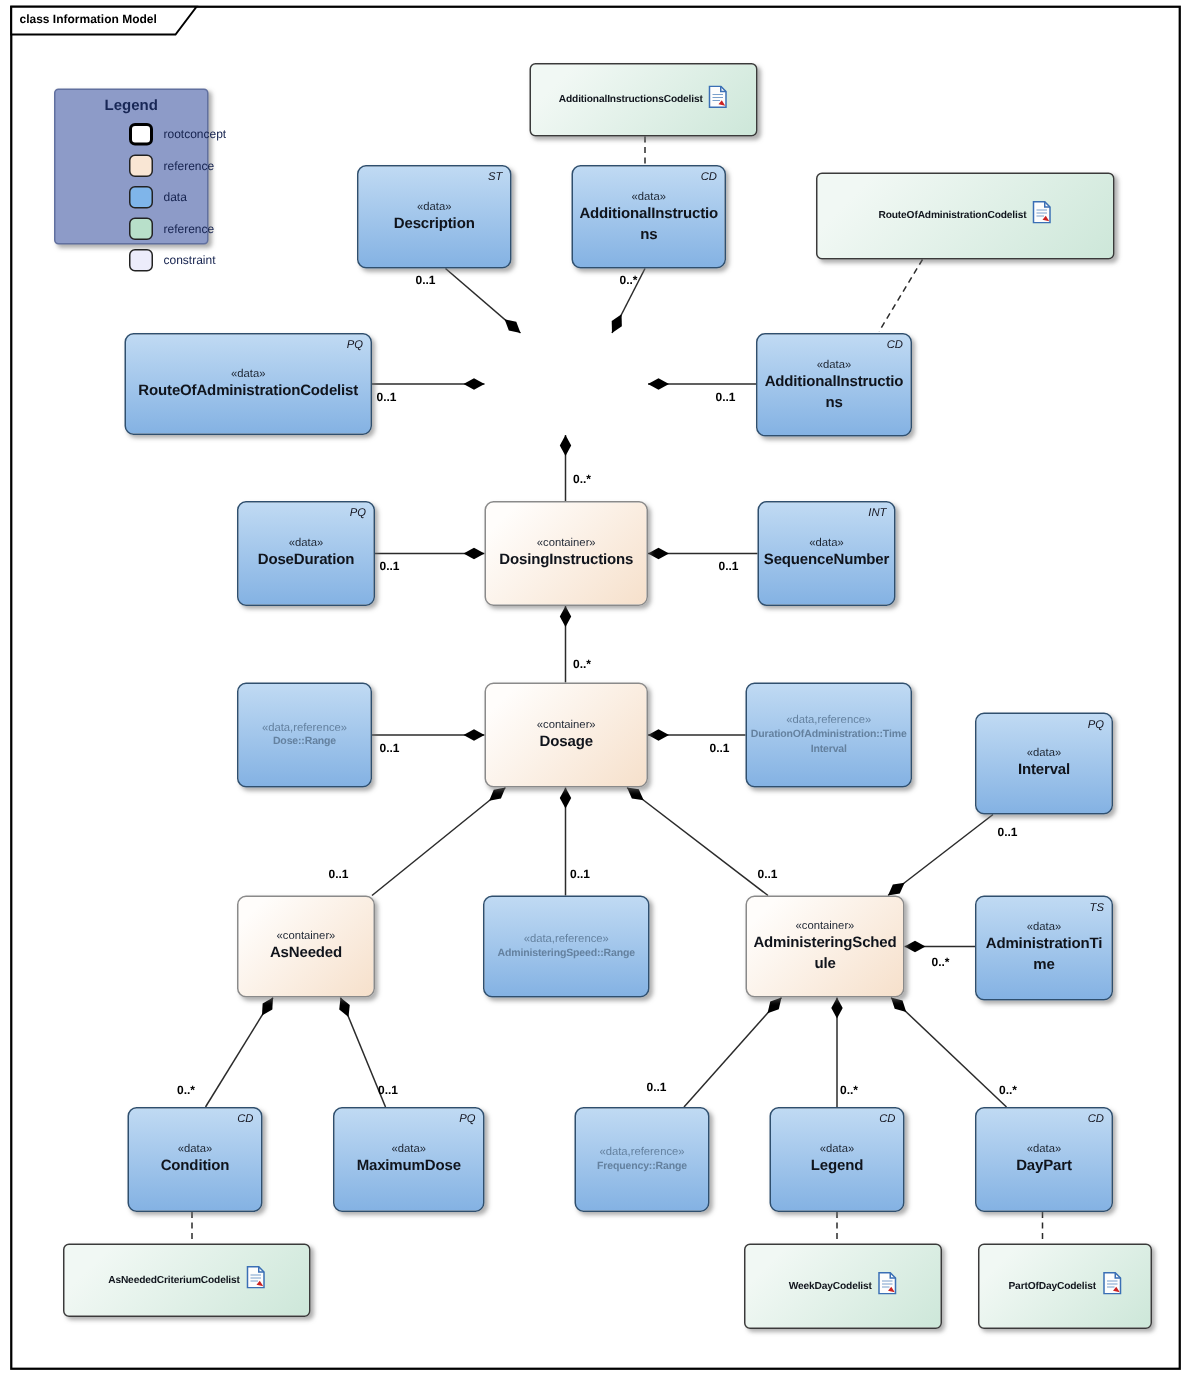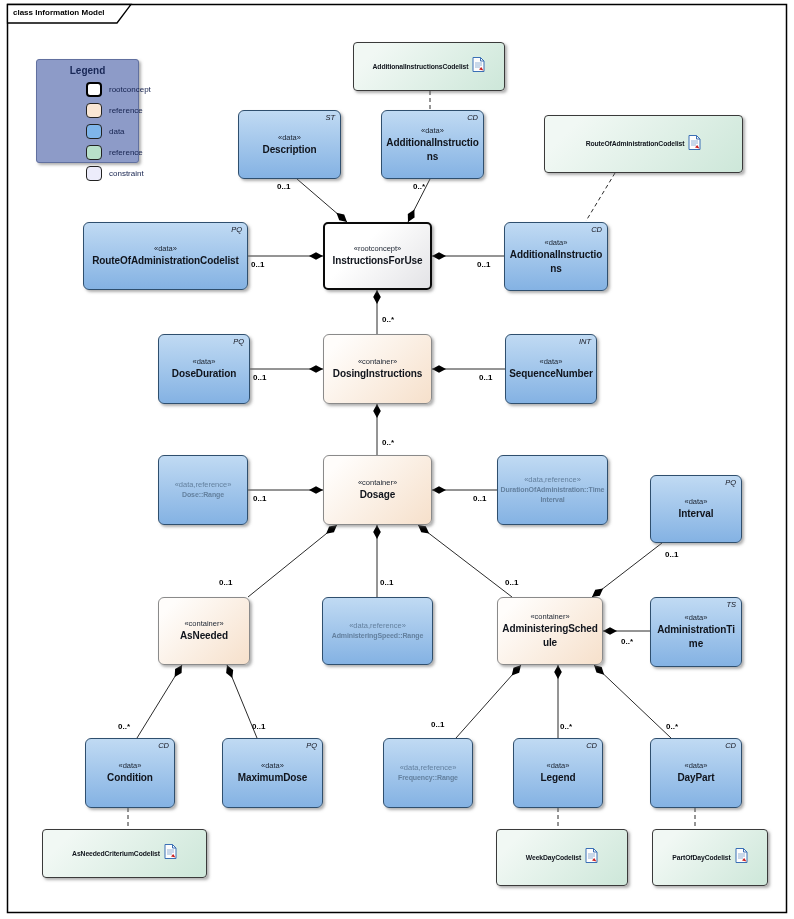--- a/index.html
+++ b/index.html
@@ -167,24 +167,20 @@
   <div class="node n-data" style="left:381px;top:110px;width:103px;height:69px">
     <span class="ntype">CD</span>
     <span class="stereo">«data»</span>
     <span class="nlabel">AdditionalInstructions</span>
   </div>
   <div class="node n-data" style="left:83px;top:222px;width:165px;height:68px">
     <span class="ntype">PQ</span>
     <span class="stereo">«data»</span>
     <span class="nlabel">RouteOfAdministrationCodelist</span>
   </div>
-  <div class="node n-root" style="left:323px;top:222px;width:109px;height:68px">
-    <span class="stereo">«rootconcept»</span>
-    <span class="nlabel">InstructionsForUse</span>
-  </div>
   <div class="node n-data" style="left:504px;top:222px;width:104px;height:69px">
     <span class="ntype">CD</span>
     <span class="stereo">«data»</span>
     <span class="nlabel">AdditionalInstructions</span>
   </div>
   <div class="node n-data" style="left:158px;top:334px;width:92px;height:70px">
     <span class="ntype">PQ</span>
     <span class="stereo">«data»</span>
     <span class="nlabel">DoseDuration</span>
   </div>

